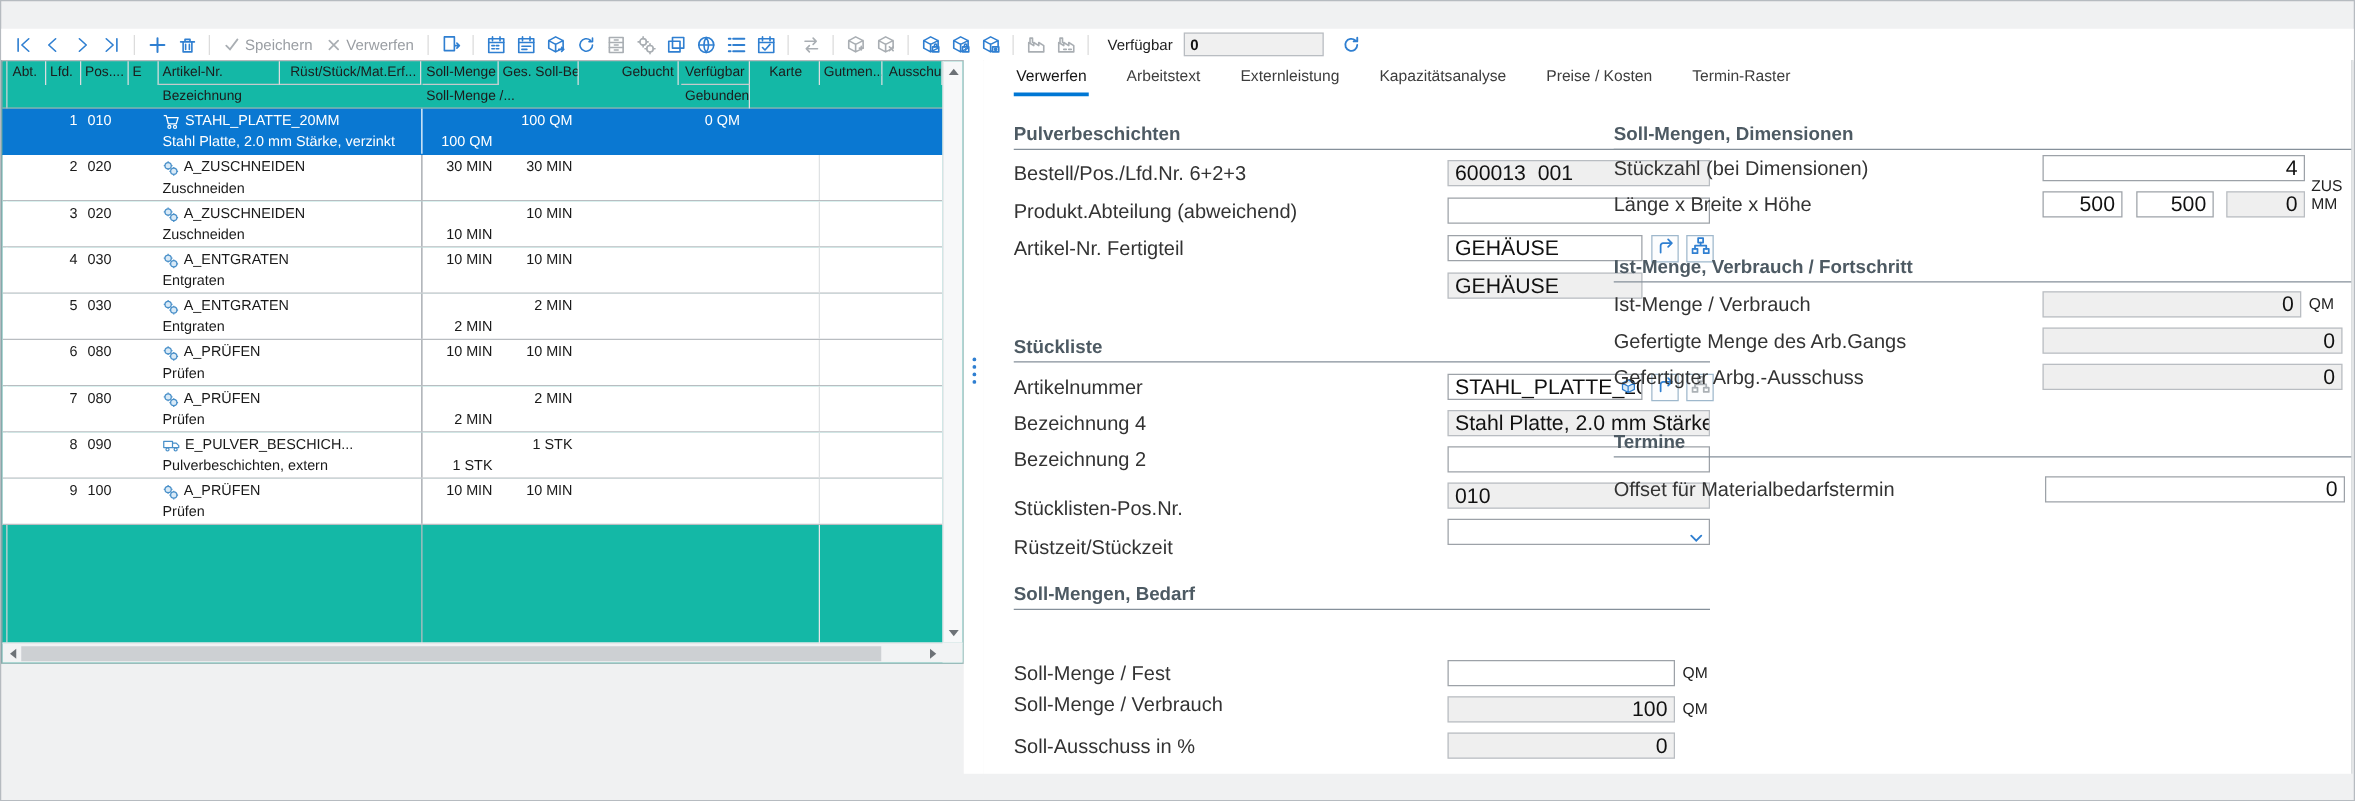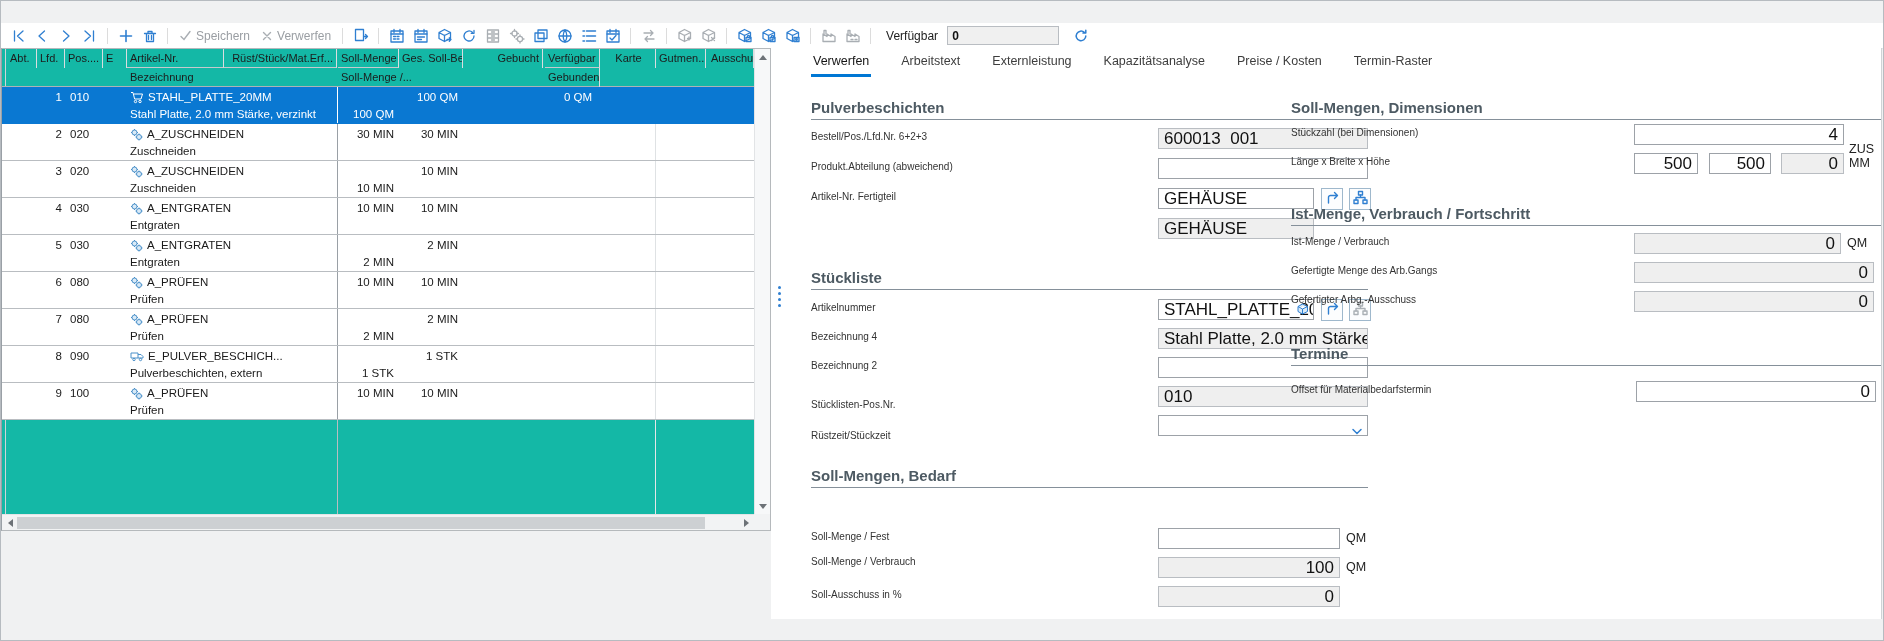--- a/index.html
+++ b/index.html
@@ -73,21 +73,21 @@
 
   
   .detail{position:absolute;left:786px;top:47px;width:1095px;height:571px;background:#fff;border-right:1px solid #d0d3d6}
   .dtabs{position:absolute;left:24px;top:4px;display:flex;gap:28px}
   .dtab{font-size:12.5px;color:#3d3d3d;padding:2px 2px 6px;border-bottom:3px solid transparent;white-space:nowrap}
   .dtab.active{color:#151515;border-bottom-color:#0077d4}
   .dcol{position:absolute;top:0}
   .dcol-l{left:24px;width:557px}
   .dcol-r{left:504px;width:590px}
   .dhead{position:absolute;left:0;right:0;font-size:15px;font-weight:600;color:#4d5a63;border-bottom:1px solid #85909a;padding-bottom:3px;white-space:nowrap}
-  .dlabel{position:absolute;left:0;font-size:10px;color:#333;white-space:nowrap}
+  .dlabel{position:absolute;left:0;font-size:16px;color:#333;white-space:nowrap}
   .fld{position:absolute;height:21px;border:1px solid #9da2a8;background:#fff;font-size:17px;color:#111;display:flex;align-items:center;padding:0 5px;white-space:pre;overflow:hidden}
   .fld.ro{background:#efefef;border-color:#b9bdc2}
   .fld.num{justify-content:flex-end}
   .unit{position:absolute;font-size:12.5px;color:#222;white-space:nowrap}
   .fbtn{position:absolute;width:22px;height:22px;border:1px solid #9fb8cc;background:#fcfdfe;display:flex;align-items:center;justify-content:center}
   .fbtn svg{stroke:#2f7fd1;fill:none;stroke-width:1.4;stroke-linecap:round;stroke-linejoin:round}
   .fbtn.gray svg{stroke:#aab0b5}
   .infield-icon{position:absolute;display:flex}
   .infield-icon svg{stroke:#2f7fd1;fill:#d9eaf7;stroke-width:1;stroke-linejoin:round}
   .chev{position:absolute;right:5px;top:7px}

